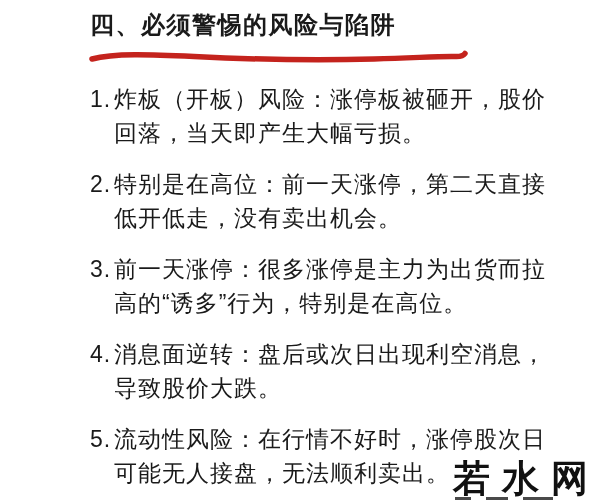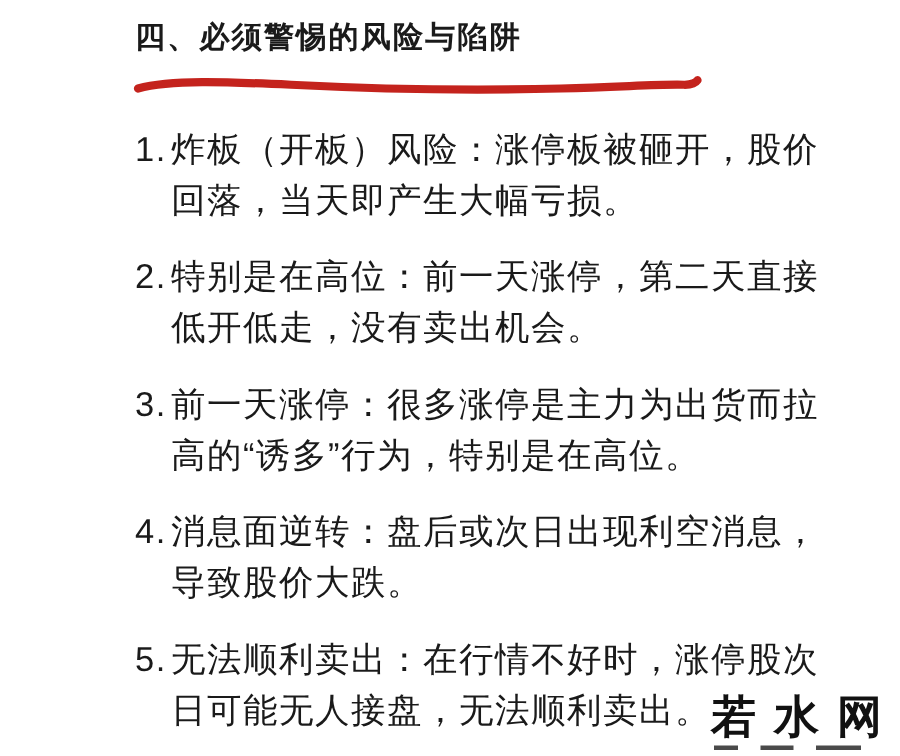--- a/index.html
+++ b/index.html
@@ -7,21 +7,21 @@
     width: 600px; height: 504px;
     background: #ffffff;
     font-family: "Liberation Sans", sans-serif;
     color: #1a1a1a;
     position: relative;
     overflow: hidden;
   }
   .doc { padding: 8px 0 0 90px; }
   .title {
     margin: 0;
-    font-size: 20px;
+    font-size: 24px;
     font-weight: 700;
     letter-spacing: 1.5px;
     line-height: 34px;
     white-space: nowrap;
   }
   .underline { display: block; margin: 4px 0 0 -4px; }
   .list { margin-top: 14px; width: 470px; }
   .item {
     position: relative;
     padding-left: 24px;
@@ -33,21 +33,21 @@
   }
   .num { position: absolute; left: 0; top: 0; }
   .term { font-weight: 400; }
   .watermark {
     position: absolute;
     right: 0px;
     bottom: 4px;
     text-align: left;
   }
   .wm-text {
-    font-size: 30px;
+    font-size: 37px;
     font-weight: 700;
     letter-spacing: 12px;
     line-height: 32px;
     color: #111111;
     white-space: nowrap;
   }
   .wm-sub {
     display: flex;
     gap: 15px;
     margin: 2px 0 0 2px;
@@ -81,21 +81,21 @@
 
     <div class="item">
       <span class="num">3.</span><span class="term">前一天涨停：</span><span class="desc">很多涨停是主力为出货而拉高的“诱多”行为，特别是在高位。</span>
     </div>
 
     <div class="item">
       <span class="num">4.</span><span class="term">消息面逆转：</span><span class="desc">盘后或次日出现利空消息，导致股价大跌。</span>
     </div>
 
     <div class="item">
-      <span class="num">5.</span><span class="term">无法顺利卖出：</span><span class="desc">在行情不好时，涨停股次日可能无人接盘，无法顺利卖出。</span>
+      <span class="num">5.</span><span class="term">流动性风险：</span><span class="desc">在行情不好时，涨停股次日可能无人接盘，无法顺利卖出。</span>
     </div>
 
   </div>
 </div>
 
 <div class="watermark">
   <div class="wm-text">若水网</div>
   <div class="wm-sub">
     <span class="wm-bar b1"></span>
     <span class="wm-bar b2"></span>

